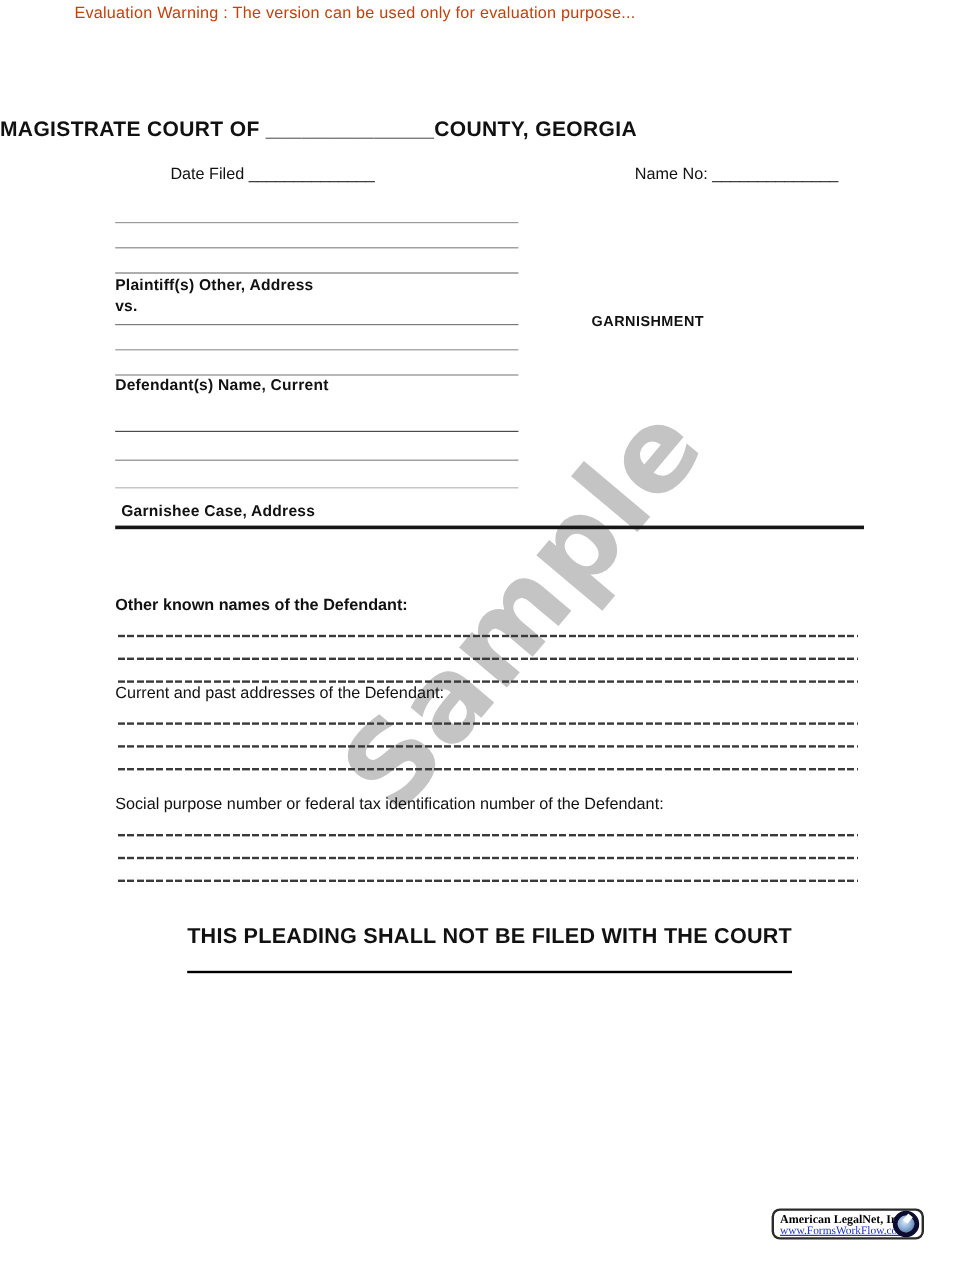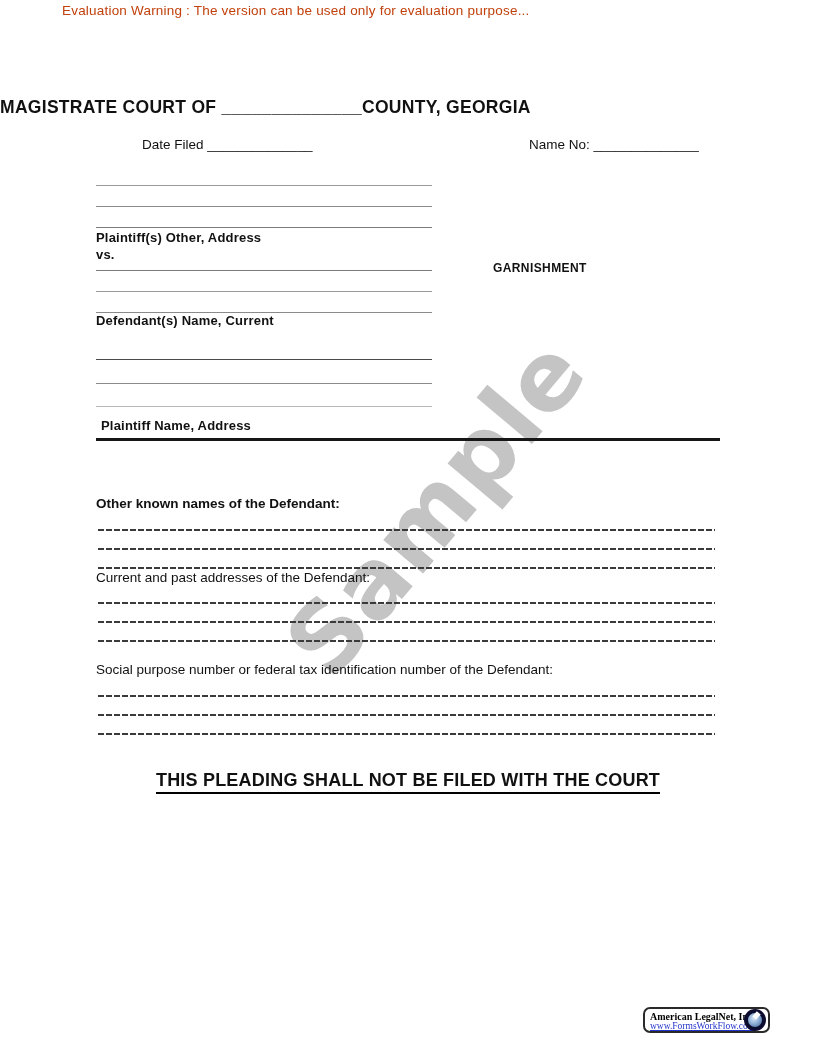--- a/index.html
+++ b/index.html
@@ -54,21 +54,21 @@
     position:absolute; left:98px; width:617px; height:1.5px;
     background:repeating-linear-gradient(to right, #3a3a3a 0px, #3a3a3a 6px, transparent 6px, transparent 8px);
   }
   .uline.a1 { top:529px; } .uline.a2 { top:548px; } .uline.a3 { top:567px; }
   .uline.b1 { top:602px; } .uline.b2 { top:621px; } .uline.b3 { top:640px; }
   .uline.c1 { top:695px; } .uline.c2 { top:714px; } .uline.c3 { top:733px; }
 
   .notice-wrap { position:absolute; left:0; right:0; top:770px; text-align:center; }
   .notice {
     display:inline-block; font-size:18px; font-weight:bold; letter-spacing:0.2px;
-    border-bottom:2.5px solid #000; padding-bottom:1px; white-space:nowrap;
+    border-bottom:2.5px solid #000; padding-bottom:18px; white-space:nowrap;
   }
 
   .watermark {
     position:absolute; left:246px; top:484px; width:340px; text-align:center;
     font-family:"DejaVu Sans", sans-serif; font-size:95px; font-weight:bold;
     color:#c4c4c4; transform:rotate(-50deg); transform-origin:center center;
     line-height:95px; letter-spacing:1px; user-select:none;
   }
 
   .logo-box {
@@ -118,21 +118,21 @@
   <div class="wline l4"></div>
   <div class="wline l5"></div>
   <div class="wline l6"></div>
 
   <div class="blabel lbl-defendant">Defendant(s) Name, Current</div>
 
   <div class="wline l7"></div>
   <div class="wline l8"></div>
   <div class="wline l9"></div>
 
-  <div class="blabel lbl-garnishee">Plaintiff Name, Address</div>
+  <div class="blabel lbl-garnishee">Garnishee Case, Address</div>
 
   <div class="thick-rule"></div>
 
 
   <div class="slabel s1">Other known names of the Defendant:</div>
   <div class="uline a1"></div>
   <div class="uline a2"></div>
   <div class="uline a3"></div>
 
   <div class="slabel s2">Current and past addresses of the Defendant:</div>

